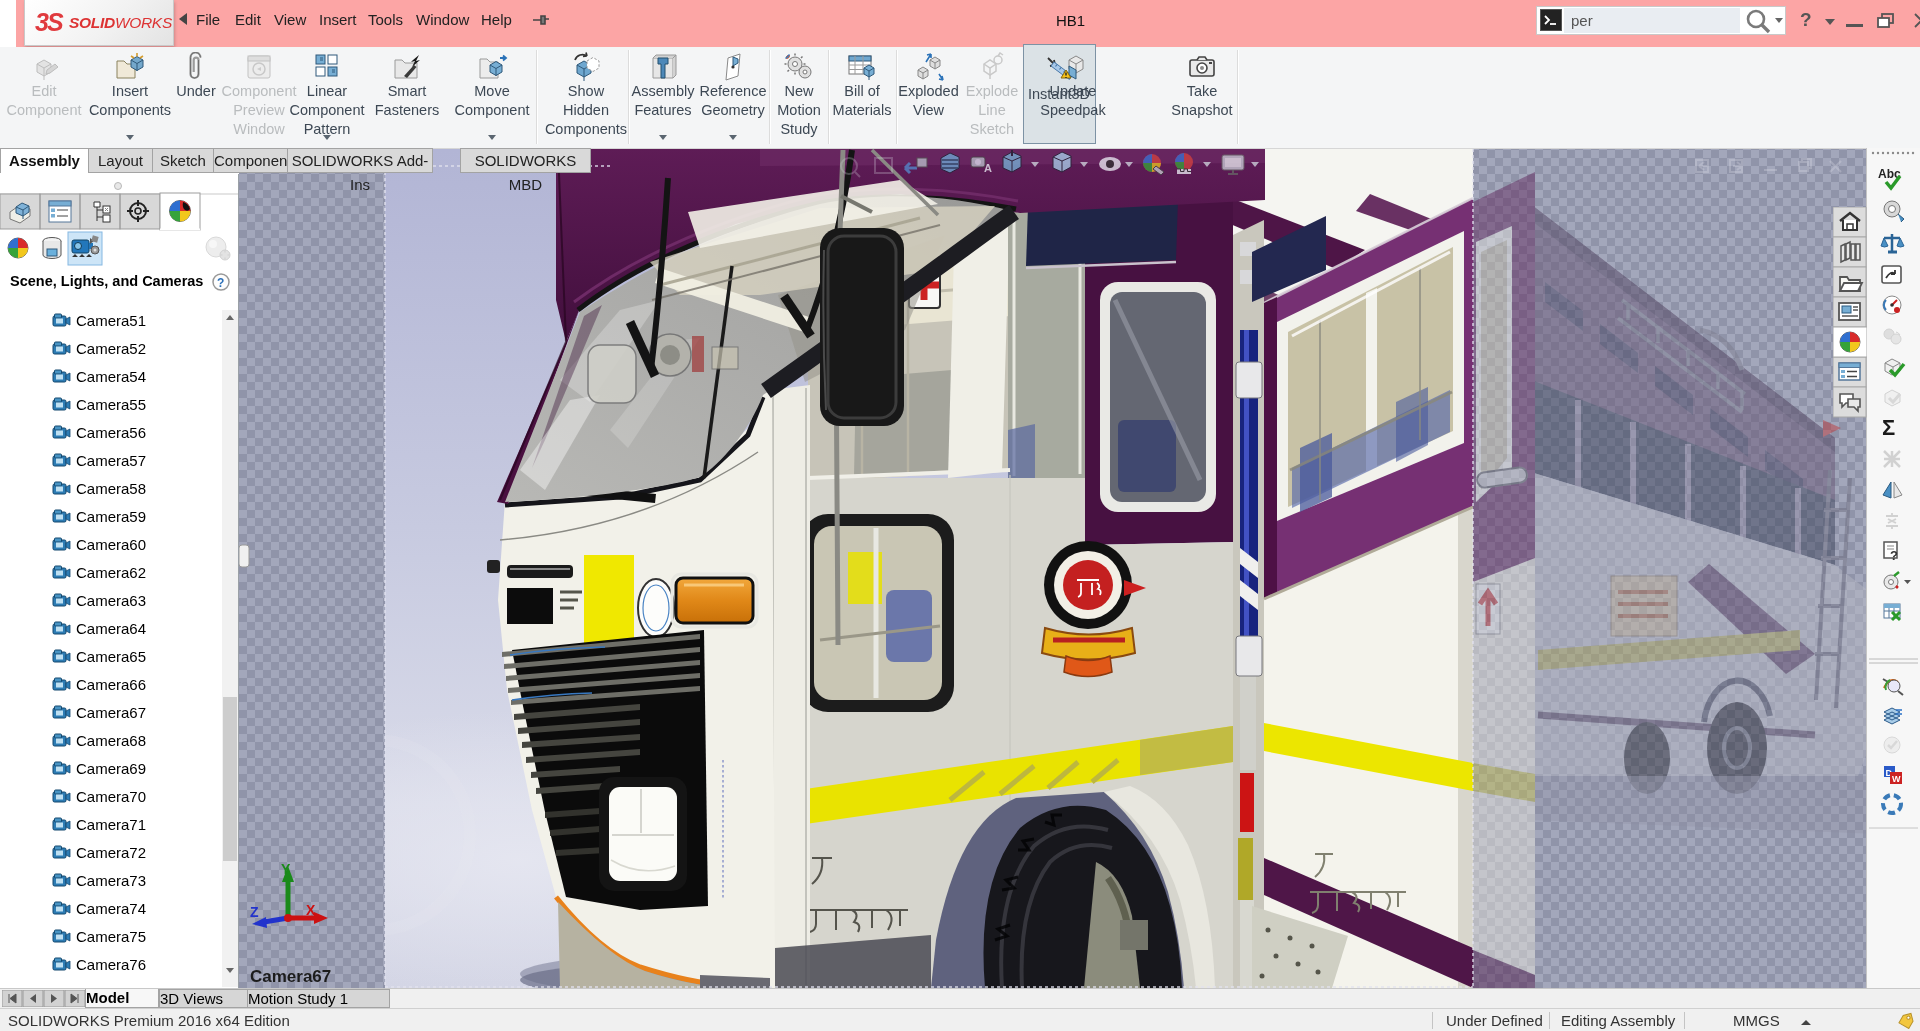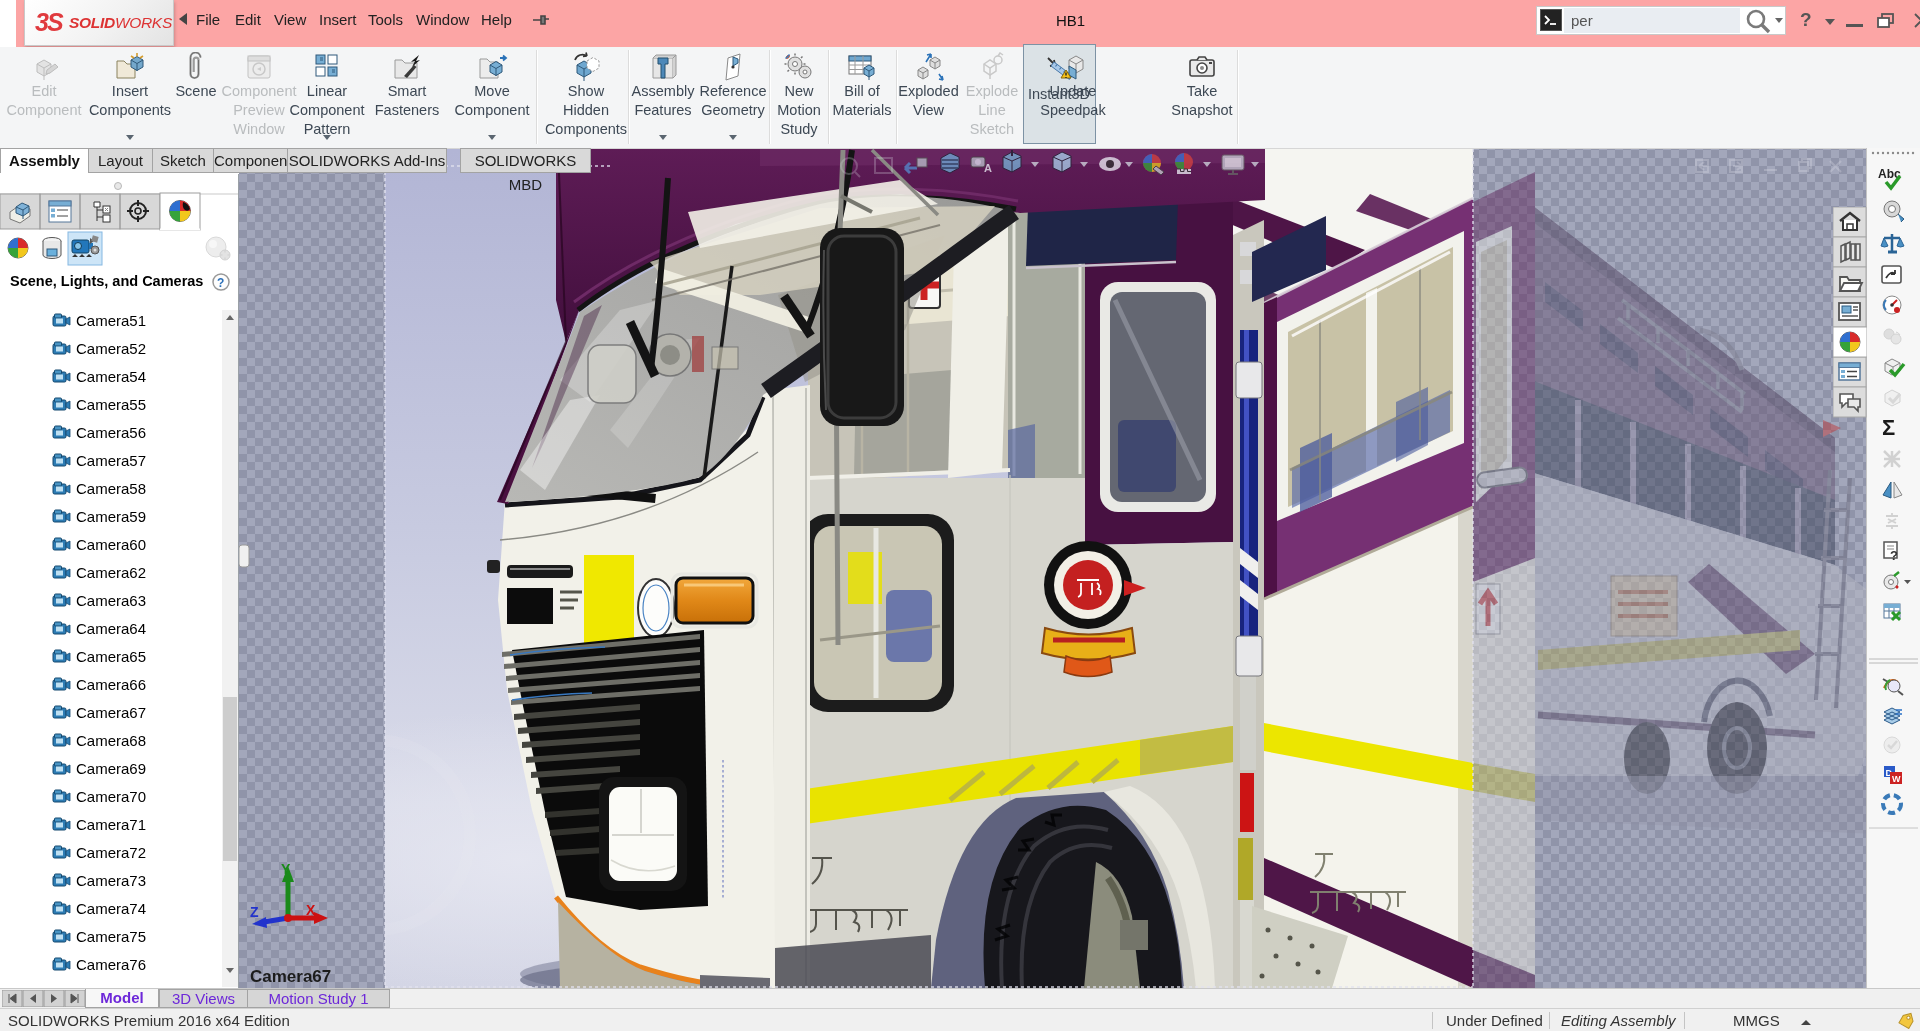--- a/index.html
+++ b/index.html
@@ -13,21 +13,21 @@
 .rdrop{position:absolute;top:88px;left:50%;transform:translateX(-50%);width:0;height:0;border-left:4px solid transparent;border-right:4px solid transparent;border-top:5px solid #5a6570;}
 .rsep{position:absolute;top:3px;width:1px;height:94px;background:#dcdcdc;border-right:1px solid #fff;}
 #tabstrip{position:absolute;left:0;top:148px;width:613px;height:26px;z-index:5;}
 .ttab{position:absolute;top:0;height:25px;background:#d9d9d9;border:1px solid #a3a3a3;border-bottom:1px solid #a3a3a3;box-sizing:border-box;font-size:15px;color:#222;text-align:center;line-height:24px;}
 .ttab.act{background:#fff;border-bottom:none;font-weight:bold;color:#111;}
 #leftpanel{position:absolute;z-index:5;left:0;top:174px;width:239px;height:814px;background:#ffffff;border-right:1px solid #9aa0a6;box-sizing:border-box;}
 #viewport{position:absolute;left:239px;top:149px;width:1627px;height:839px;z-index:1;}
 #righttoolbar{position:absolute;z-index:5;left:1866px;top:148px;width:54px;height:855px;background:#f7f7f7;border-left:1px solid #c4c4c4;box-sizing:border-box;}
 #taskpane{position:absolute;z-index:6;left:1833px;top:207px;width:34px;height:214px;}
 #bottomtabs{position:absolute;z-index:5;left:0;top:988px;width:1920px;height:20px;background:#f0f0f0;border-top:1px solid #c8c8c8;box-sizing:border-box;}
-.btab{position:absolute;top:0px;height:19px;font-size:15px;color:#6d28d9;text-align:center;background:#d6d6d6;border:1px solid #a3a3a3;box-sizing:border-box;line-height:18px;}
+.btab{position:absolute;top:0px;height:19px;font-size:15px;color:#000000;background:#d6d6d6;border:1px solid #a3a3a3;box-sizing:border-box;line-height:18px;}
 .btab.act{background:#f7f7f7;font-weight:bold;border-top:none;}
 #statusbar{position:absolute;z-index:5;left:0;top:1008px;width:1920px;height:23px;background:#f0f0f0;border-top:1px solid #d0d0d0;box-sizing:border-box;font-size:15px;color:#333;}
 .svline{position:absolute;top:3px;width:1px;height:17px;background:#c4c4c4;}
 </style></head><body>
 
 <div id="titlebar">
  <div id="logobox"><svg width="148" height="45" viewBox="0 0 148 45">
   <text x="10" y="31" font-family="Liberation Sans,sans-serif" font-size="25" font-weight="bold" font-style="italic" fill="#e03a3e" letter-spacing="-2">3S</text>
   <text x="44" y="28" font-family="Liberation Sans,sans-serif" font-weight="bold" font-style="italic" font-size="15.5" fill="#dd3333" letter-spacing="-0.3">SOLID<tspan font-weight="normal">WORKS</tspan></text>
  </svg></div>
@@ -85,21 +85,21 @@
         <path d="M23 4.5 V1 M20 6 l-3 -2 M26 6 l3 -2" stroke="#d49c2e" stroke-width="1.6" fill="none"></path>
       </svg>
       <div class="rlab">Insert<br>Components</div>
       <div class="rdrop"></div>
     </div>
 <div class="ritem" style="left:166px;width:60px">
       <svg class="ricon" width="32" height="32" viewBox="0 0 32 32">
         <path d="M20.5 5.5 a5 5 0 0 0 -10 0 L10.5 22 a4 4 0 0 0 8 0 L18.5 8 a2.4 2.4 0 0 0 -4.8 0 L13.7 20" fill="none" stroke="#9b9b9b" stroke-width="2.2"></path>
         <path d="M20.5 5.5 a5 5 0 0 0 -10 0 L10.5 22 a4 4 0 0 0 8 0 L18.5 8" fill="none" stroke="#6e6e6e" stroke-width="1"></path>
       </svg>
-      <div class="rlab">Scene</div>
+      <div class="rlab">Under</div>
     </div>
 <div class="ritem" style="left:224px;width:70px">
       <svg class="ricon" width="30" height="30" viewBox="0 0 30 30">
         <rect x="4" y="4" width="22" height="22" rx="2" fill="#ececec" stroke="#c2c2c2"></rect>
         <rect x="4" y="4" width="22" height="5" fill="#dedede" stroke="#c2c2c2"></rect>
         <circle cx="15" cy="17" r="6" fill="none" stroke="#c8c8c8" stroke-width="1.5"></circle>
         <path d="M13 17 l4 -2 v4 z" fill="#cccccc"></path>
       </svg>
       <div class="rlab dis">Component<br>Preview<br>Window</div>
     </div>
@@ -240,21 +240,21 @@
       </svg>
       <div class="rlab">Take<br>Snapshot</div>
     </div>
 <div class="rsep" style="left:1237px"></div>
 </div>
 <div id="tabstrip">
  <div class="ttab act" style="left:0px;width:89px;">Assembly</div>
  <div class="ttab" style="left:88px;width:65px;">Layout</div>
  <div class="ttab" style="left:152px;width:62px;">Sketch</div>
  <div class="ttab" style="left:213px;width:75px;">Component</div>
- <div class="ttab" style="left:287px;width:160px;">SOLIDWORKS Add-Ins</div>
+ <div class="ttab" style="left:287px;width:146px;">SOLIDWORKS Add-Ins</div>
  <div class="ttab" style="left:460px;width:131px;">SOLIDWORKS MBD</div>
 </div>
 <svg id="viewport" viewBox="239 149 1627 839" width="1627" height="839">
 <defs>
  <linearGradient id="sky" x1="0" y1="0" x2="0" y2="1">
   <stop offset="0" stop-color="#b2b5d5"></stop>
         <stop offset=".45" stop-color="#c7cae0"></stop>
         <stop offset=".78" stop-color="#d9dbe9"></stop>
         <stop offset="1" stop-color="#d2d4e4"></stop>
  </linearGradient>
@@ -1093,21 +1093,21 @@
  </svg>
  <div class="btab act" style="left:85px;width:74px;">Model</div>
  <div class="btab" style="left:159px;width:89px;">3D Views</div>
  <div class="btab" style="left:247px;width:143px;">Motion Study 1</div>
 </div>
 <div id="statusbar">
  <div class="abs" style="left:8px;top:3px;">SOLIDWORKS Premium 2016 x64 Edition</div>
  <div class="svline" style="left:1432px"></div>
  <div class="abs" style="left:1446px;top:3px;">Under Defined</div>
  <div class="svline" style="left:1549px"></div>
- <div class="abs" style="left:1561px;top:3px;font-style:italic;">Editing Assembly</div>
+ <div class="abs" style="left:1561px;top:3px;">Editing Assembly</div>
  <div class="svline" style="left:1684px"></div>
  <div class="abs" style="left:1733px;top:3px;">MMGS</div>
  <svg class="abs" style="left:1799px;top:9px" width="14" height="9">
       <path d="M2 7 l5 -5 l5 5 z" fill="#444"></path>
     </svg>
  <svg class="abs" style="left:1896px;top:3px" width="20" height="17" viewBox="0 0 20 17">
       <path d="M3 9 L9 3 L17 3 L17 11 L11 17 L3 9 Z" fill="#f3c73f" stroke="#b8922a" stroke-width="1" transform="rotate(-15 10 10)"></path>
       <circle cx="13.5" cy="6.5" r="1.6" fill="#fff" stroke="#b8922a" transform="rotate(-15 10 10)"></circle>
     </svg>
 </div>

